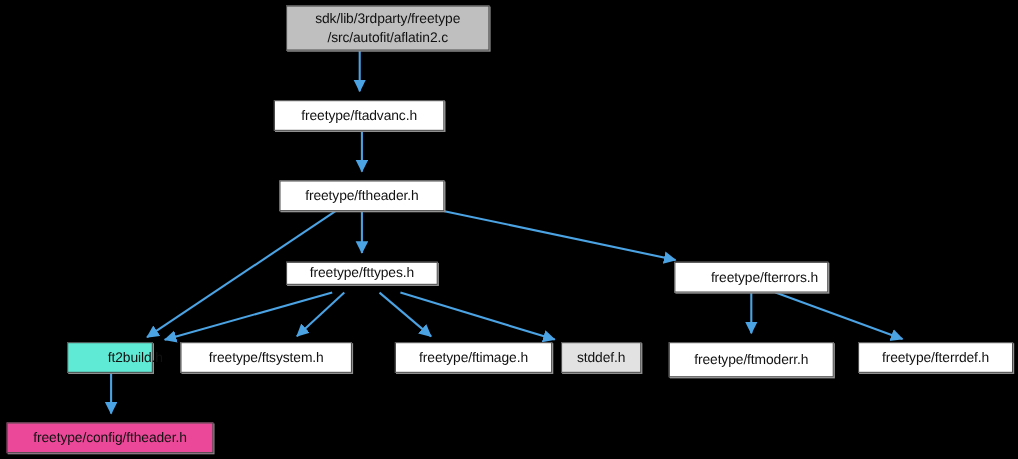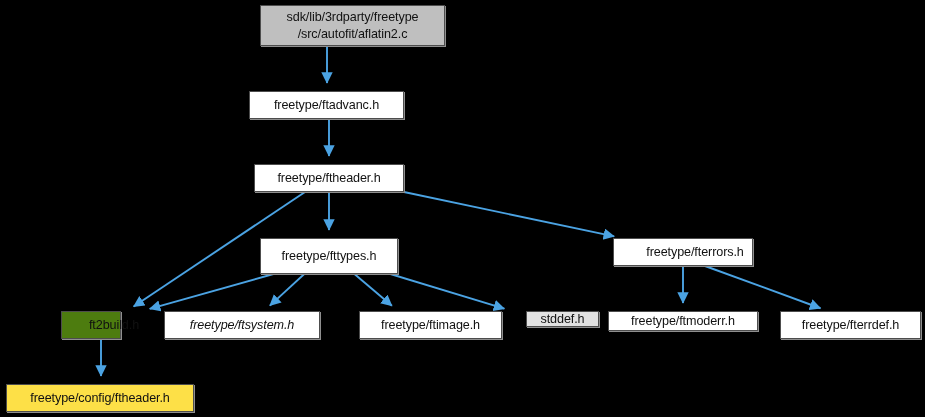--- a/index.html
+++ b/index.html
@@ -67,23 +67,23 @@
         <line x1="683" y1="266" x2="683" y2="303" stroke="#4ba3e3" stroke-width="1.9" marker-end="url(#arrowhead)"></line>
         <line x1="705" y1="266" x2="820.4870171830374" y2="308.25134774989175" stroke="#4ba3e3" stroke-width="1.9" marker-end="url(#arrowhead)"></line>
         <line x1="101" y1="339" x2="101" y2="376" stroke="#4ba3e3" stroke-width="1.9" marker-end="url(#arrowhead)"></line>
       </g>
   </svg>
   <div id="node-layer">
       <div class="node-box" style="left: 235px; top: 5px; width: 185px; height: 41px; background: rgb(191, 191, 191); border-color: rgb(77, 77, 77); box-shadow: rgb(143, 143, 143) 1px 1px 0px 0px; margin-left: 25px;"><span class="node-label" style="color: rgb(17, 17, 17);">sdk/lib/3rdparty/freetype
 /src/autofit/aflatin2.c</span></div>
       <div class="node-box" style="left: 249px; top: 91px; width: 155px; height: 28px; background: rgb(255, 255, 255); border-color: rgb(77, 77, 77); box-shadow: rgb(143, 143, 143) 1px 1px 0px 0px; text-align: right;"><span class="node-label" style="color: rgb(17, 17, 17);">freetype/ftadvanc.h</span></div>
       <div class="node-box" style="left: 254px; top: 164px; width: 150px; height: 28px; background: rgb(255, 255, 255); border-color: rgb(77, 77, 77); box-shadow: rgb(143, 143, 143) 1px 1px 0px 0px;"><span class="node-label" style="color: rgb(17, 17, 17);">freetype/ftheader.h</span></div>
-      <div class="node-box" style="left: 260px; top: 238px; width: 138px; height: 36px; background: rgb(255, 255, 255); border-color: rgb(77, 77, 77); box-shadow: rgb(143, 143, 143) 1px 1px 0px 0px;"><span class="node-label" style="color: rgb(17, 17, 17);">freetype/fttypes.h</span></div>
+      <div class="node-box" style="left: 260px; top: 238px; width: 138px; height: 21px; background: rgb(255, 255, 255); border-color: rgb(77, 77, 77); box-shadow: rgb(143, 143, 143) 1px 1px 0px 0px;"><span class="node-label" style="color: rgb(17, 17, 17);">freetype/fttypes.h</span></div>
       <div class="node-box" style="left: 613px; top: 238px; width: 140px; height: 28px; background: rgb(255, 255, 255); border-color: rgb(77, 77, 77); box-shadow: rgb(143, 143, 143) 1px 1px 0px 0px;"><span class="node-label" style="color: rgb(17, 17, 17); margin-left: 24px;">freetype/fterrors.h</span></div>
-      <div class="node-box" style="left: 61px; top: 311px; width: 60px; height: 28px; background: #4d7c0f; border-color: rgb(77, 77, 77); box-shadow: rgb(143, 143, 143) 1px 1px 0px 0px; padding-left: 46px;"><span class="node-label" style="color: rgb(17, 17, 17);">ft2build.h</span></div>
-      <div class="node-box" style="left: 164px; top: 311px; width: 156px; height: 28px; background: rgb(255, 255, 255); border-color: rgb(77, 77, 77); box-shadow: rgb(143, 143, 143) 1px 1px 0px 0px;"><span class="node-label" style="color: rgb(17, 17, 17); font-style: italic;">freetype/ftsystem.h</span></div>
+      <div class="node-box" style="left: 61px; top: 311px; width: 78px; height: 28px; background: #5eead4; border-color: rgb(77, 77, 77); box-shadow: rgb(143, 143, 143) 1px 1px 0px 0px; padding-left: 46px;"><span class="node-label" style="color: rgb(17, 17, 17);">ft2build.h</span></div>
+      <div class="node-box" style="left: 164px; top: 311px; width: 156px; height: 28px; background: rgb(255, 255, 255); border-color: rgb(77, 77, 77); box-shadow: rgb(143, 143, 143) 1px 1px 0px 0px;"><span class="node-label" style="color: rgb(17, 17, 17);">freetype/ftsystem.h</span></div>
       <div class="node-box" style="left: 359px; top: 311px; width: 143px; height: 28px; background: rgb(255, 255, 255); border-color: rgb(77, 77, 77); box-shadow: rgb(143, 143, 143) 1px 1px 0px 0px;"><span class="node-label" style="color: rgb(17, 17, 17);">freetype/ftimage.h</span></div>
-      <div class="node-box" style="left: 510px; top: 311px; width: 73px; height: 16px; background: rgb(226, 226, 226); border-color: rgb(77, 77, 77); box-shadow: rgb(143, 143, 143) 1px 1px 0px 0px; margin-left: 16px;"><span class="node-label" style="color: rgb(17, 17, 17);">stddef.h</span></div>
-      <div class="node-box" style="left: 608px; top: 311px; width: 150px; height: 20px; background: rgb(255, 255, 255); border-color: rgb(77, 77, 77); box-shadow: rgb(143, 143, 143) 1px 1px 0px 0px;"><span class="node-label" style="color: rgb(17, 17, 17);">freetype/ftmoderr.h</span></div>
+      <div class="node-box" style="left: 510px; top: 311px; width: 73px; height: 28px; background: rgb(226, 226, 226); border-color: rgb(77, 77, 77); box-shadow: rgb(143, 143, 143) 1px 1px 0px 0px;"><span class="node-label" style="color: rgb(17, 17, 17);">stddef.h</span></div>
+      <div class="node-box" style="left: 608px; top: 311px; width: 150px; height: 32px; background: rgb(255, 255, 255); border-color: rgb(77, 77, 77); box-shadow: rgb(143, 143, 143) 1px 1px 0px 0px;"><span class="node-label" style="color: rgb(17, 17, 17);">freetype/ftmoderr.h</span></div>
       <div class="node-box" style="left: 780px; top: 311px; width: 141px; height: 28px; background: rgb(255, 255, 255); border-color: rgb(77, 77, 77); box-shadow: rgb(143, 143, 143) 1px 1px 0px 0px;"><span class="node-label" style="color: rgb(17, 17, 17);">freetype/fterrdef.h</span></div>
-      <div class="node-box" style="left: 6px; top: 384px; width: 188px; height: 28px; background: #fde047; border-color: rgb(77, 77, 77); box-shadow: rgb(143, 143, 143) 1px 1px 0px 0px;"><span class="node-label" style="color: rgb(17, 17, 17);">freetype/config/ftheader.h</span></div>
+      <div class="node-box" style="left: 6px; top: 384px; width: 188px; height: 28px; background: #ec4899; border-color: rgb(77, 77, 77); box-shadow: rgb(143, 143, 143) 1px 1px 0px 0px;"><span class="node-label" style="color: rgb(17, 17, 17);">freetype/config/ftheader.h</span></div>
     </div>
 </div>
 
 </body></html>

